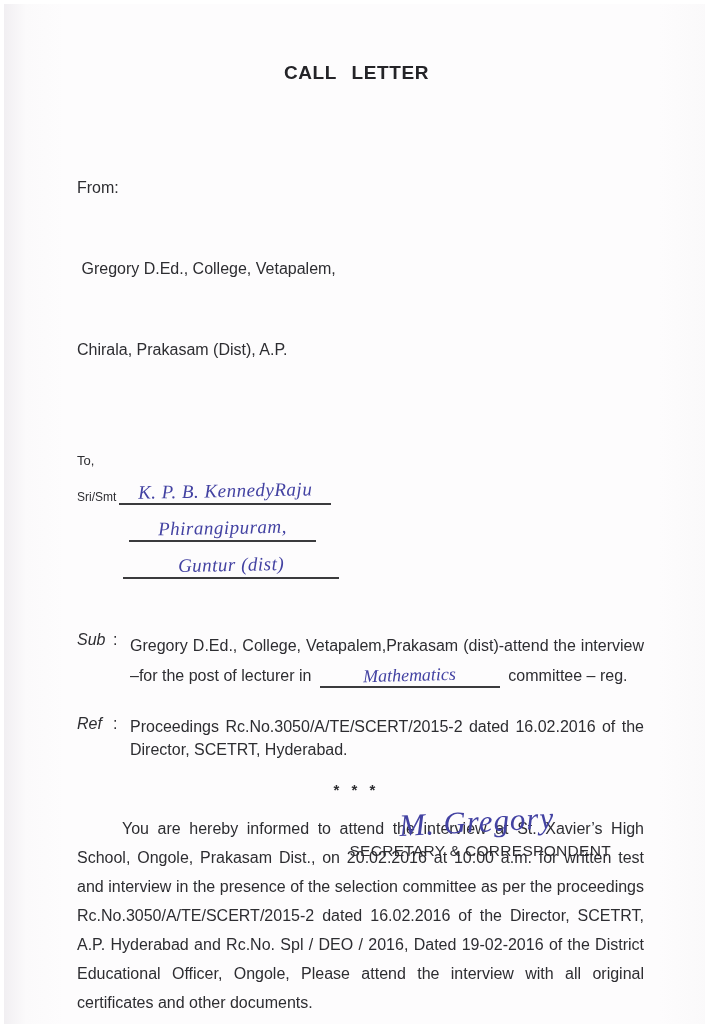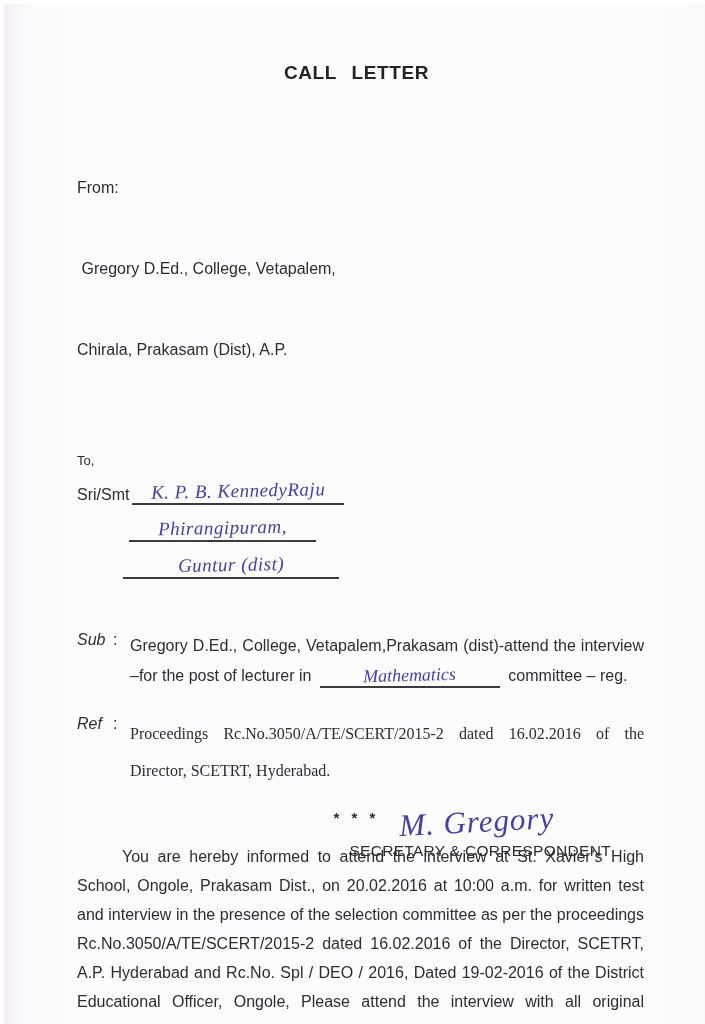--- a/index.html
+++ b/index.html
@@ -45,21 +45,21 @@
     font-size: 13px;
   }
   .to-row {
     margin-left: 73px;
     margin-top: 13px;
     display: flex;
     align-items: flex-end;
     height: 24px;
   }
   .to-row.indent { margin-left: 125px; }
-  .field-label { font-size: 16px; padding-bottom: 1px; }
+  .field-label { font-size: 12px; padding-bottom: 1px; }
   .fill-line {
     display: inline-block;
     border-bottom: 2px solid #3b3b3d;
     text-align: center;
     line-height: normal;
   }
   .name-line    { width: 212px; margin-left: 3px; }
   .addr1-line   { width: 187px; }
   .addr2-line   { width: 216px; margin-left: -6px; }
   .handwriting {
@@ -79,21 +79,21 @@
     display: flex;
     margin-left: 73px;
     width: 567px;
     font-size: 16px;
   }
   .sub-block { margin-top: 52px; }
   .ref-block { margin-top: 24px; }
   .doc-label { width: 36px; flex: none; font-style: italic; }
   .doc-colon { width: 17px; flex: none; }
   .doc-text  { flex: 1; text-align: justify; line-height: 30px; }
-  .ref-block .doc-text { line-height: 37px; font-family: Liberation Serif, serif; }
+  .ref-block .doc-text { line-height: 23px; }
   .subject-line {
     width: 180px;
     margin: 0 4px;
     vertical-align: baseline;
   }
   .hw-inline {
     display: inline-block;
     font-size: 18px;
     transform: rotate(-1.5deg);
     white-space: nowrap;

